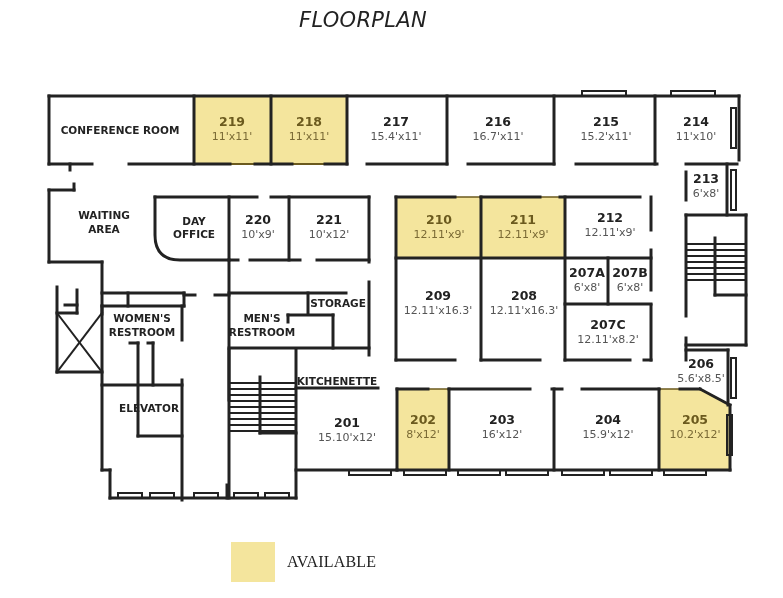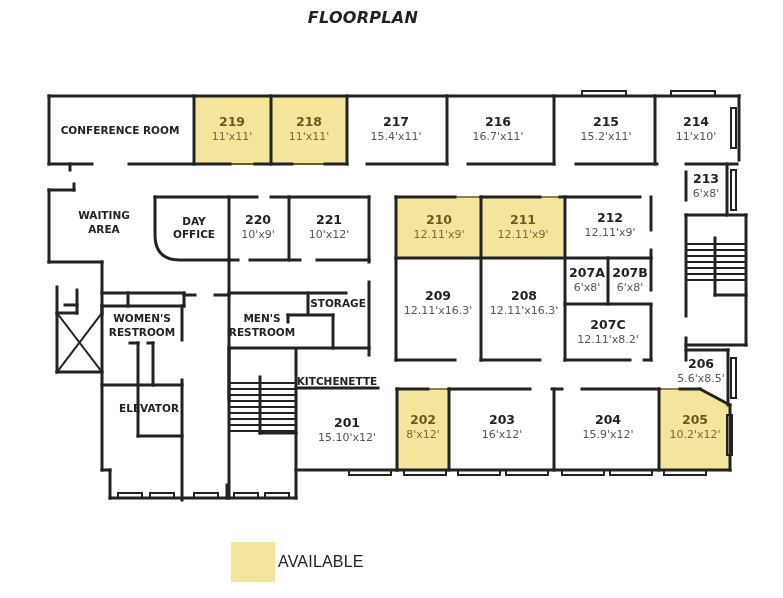--- a/index.html
+++ b/index.html
@@ -1,21 +1,21 @@
 <!DOCTYPE html>
 <html><head>
 <meta charset="utf-8">
 <style>
   html, body { margin: 0; padding: 0; background: #ffffff; }
   body { width: 783px; height: 598px; position: relative; overflow: hidden; font-family: "DejaVu Sans", sans-serif; }
-  .title { position: absolute; left: 0; width: 726px; top: 8px; text-align: center; font-family: "DejaVu Sans", sans-serif; font-style: italic; font-weight: bold; font-size: 16px; color: #222; letter-spacing: 0.3px; }
+  .title { position: absolute; left: 0; width: 726px; top: 8px; text-align: center; font-family: "DejaVu Sans", sans-serif; font-style: italic; font-weight: normal; font-size: 21px; color: #222; letter-spacing: 0.3px; }
   svg#plan { position: absolute; left: 0; top: 0; }
   .legend { position: absolute; left: 231px; top: 542px; display: flex; align-items: center; }
   .legend .swatch { width: 44px; height: 40px; background: #f4e59d; }
-  .legend .label { margin-left: 3px; font-family: Liberation Sans, sans-serif; font-size: 16px; color: #222; letter-spacing: 0.2px; }
+  .legend .label { margin-left: 12px; font-family: Liberation Serif, serif; font-size: 16px; color: #222; letter-spacing: 0.2px; }
   .rnum { font-family: "DejaVu Sans", sans-serif; font-weight: bold; font-size: 12.5px; fill: #222; }
   .rnum.avail { fill: #6b5a1e; }
   .rdim { font-family: "DejaVu Sans", sans-serif; font-size: 11px; fill: #555; }
   .rdim.avail { fill: #7a6a35; }
   .rname { font-family: "DejaVu Sans", sans-serif; font-weight: bold; font-size: 10.5px; fill: #222; }
 </style>
 </head>
 <body>
 
 <div class="title">FLOORPLAN</div>

